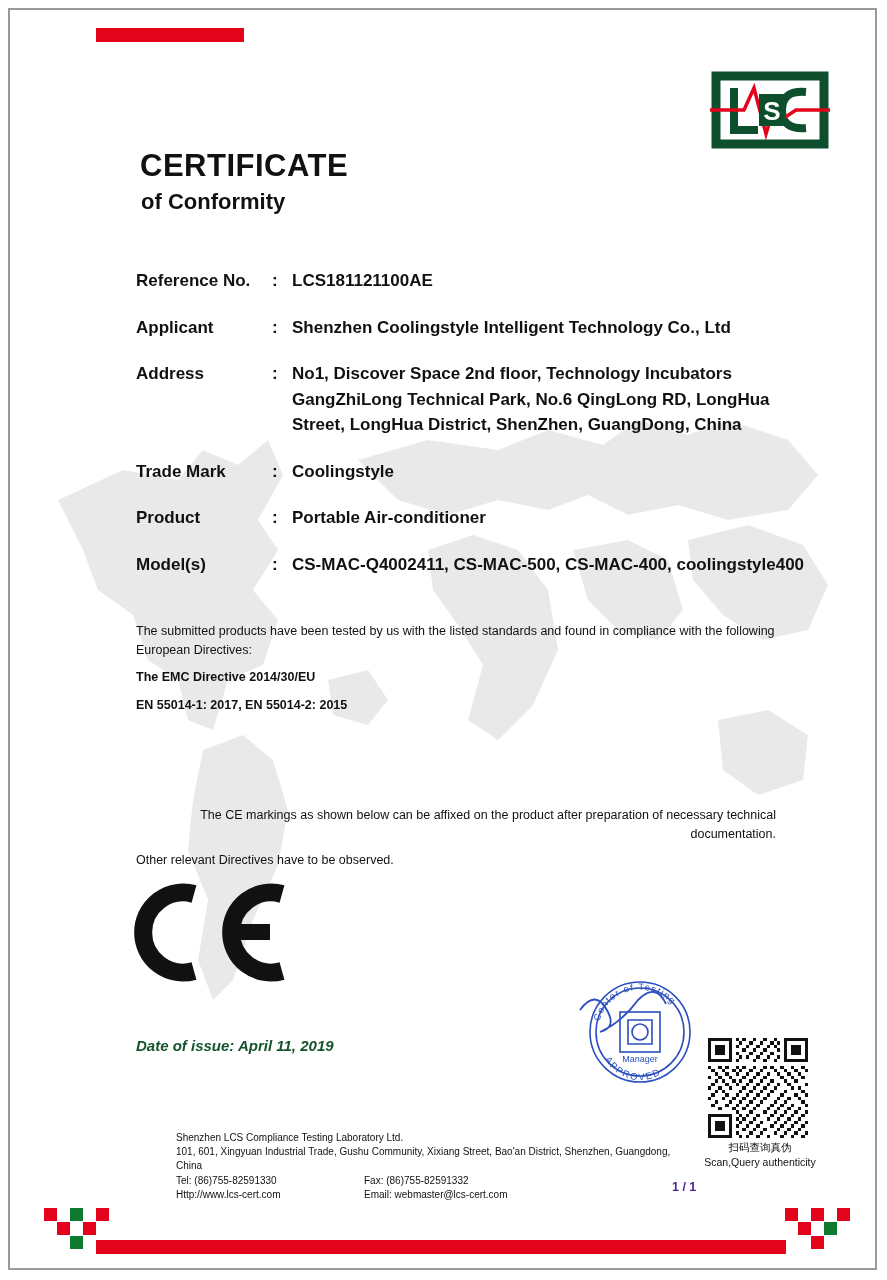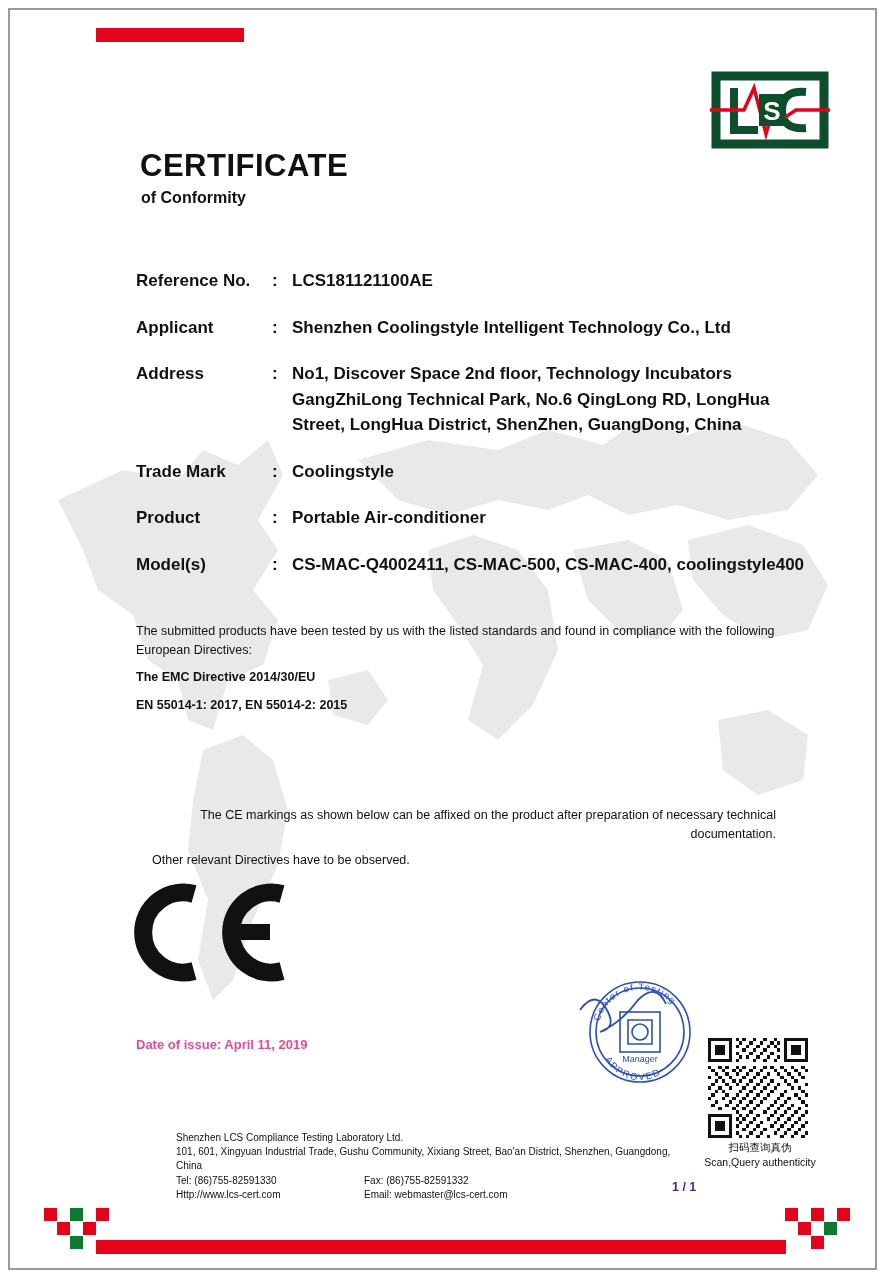--- a/index.html
+++ b/index.html
@@ -88,21 +88,21 @@
     position: absolute;
     left: 140px; top: 148px;
     font-size: 31px;
     font-weight: bold;
     letter-spacing: 0.5px;
     color: #111;
   }
   .subtitle {
     position: absolute;
     left: 141px; top: 189px;
-    font-size: 16px;
+    font-size: 22px;
     font-weight: bold;
     color: #111;
   }
 
   
   .fields {
     position: absolute;
     left: 136px; top: 268px;
     width: 680px;
   }
@@ -125,36 +125,37 @@
     width: 640px;
     font-size: 12.5px;
     color: #111;
     line-height: 1.5;
   }
   .p-intro   { top: 622px; }
   .p-emc     { top: 668px; font-weight: bold; }
   .p-std     { top: 696px; font-weight: bold; }
   .p-tests   { top: 745px; }
   .p-marking { top: 806px; text-align: right; }
-  .p-other   { top: 851px; margin-left: 16px; }
+  .p-other   { top: 851px; }
 
   
   .ce-mark {
     position: absolute;
     left: 132px; top: 880px;
     width: 160px; height: 105px;
   }
 
   
   .date-issue {
     position: absolute;
     left: 136px; top: 1037px;
-    font-size: 13px;
+    font-size: 15px;
     font-weight: bold;
-    color: #ec4899;
+    color: #14532d;
+    font-style: italic;
   }
 
   
   .stamp {
     position: absolute;
     left: 560px; top: 970px;
     width: 160px; height: 120px;
   }
 
   

